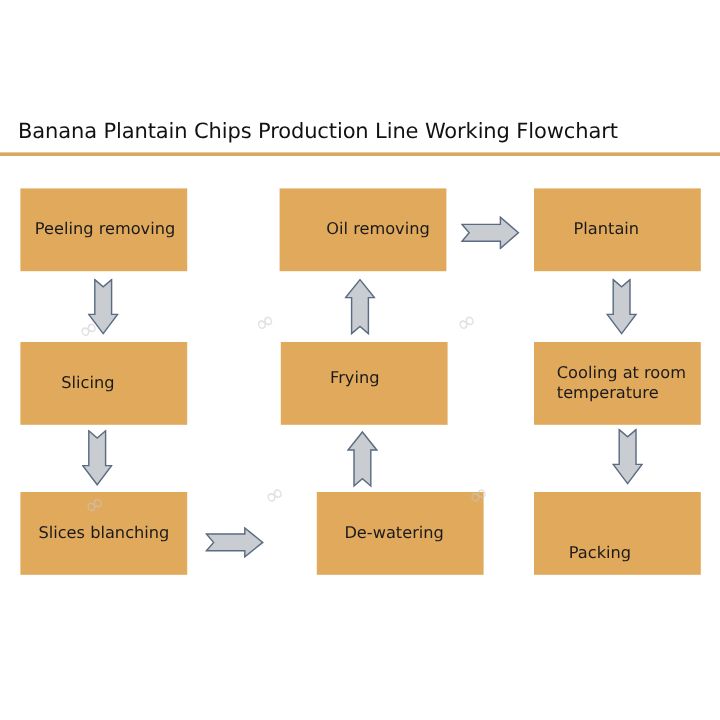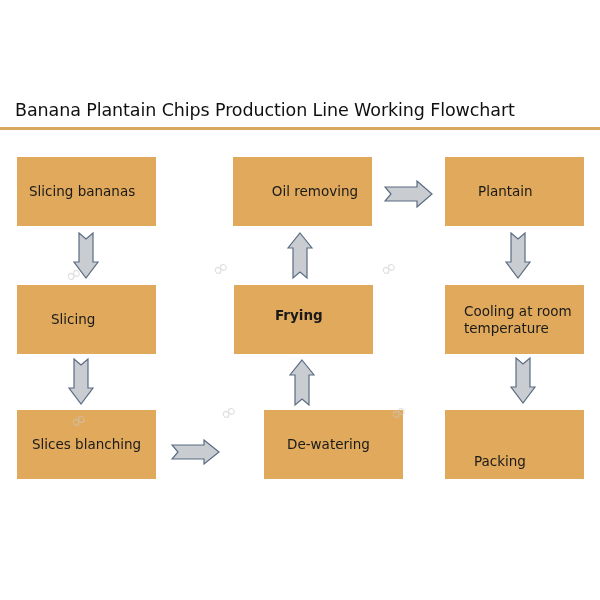--- a/index.html
+++ b/index.html
@@ -15,33 +15,33 @@
   .arrow { position: absolute; }
   .wm { position: absolute; color: rgba(200,200,200,0.55); font-size: 20px; transform: rotate(-30deg); }
 </style>
 </head>
 <body>
 
 <div class="title">Banana Plantain Chips Production Line Working Flowchart</div>
 <div class="rule"></div>
 
 <div class="box" style="left:17px;top:157px;padding-left:12px;">
-  <span>Slicing bananas</span>
+  <span>Peeling removing</span>
 </div>
 <div class="box" style="left:17px;top:285px;padding-left:34px;">
   <span>Slicing</span>
 </div>
 <div class="box" style="left:17px;top:410px;padding-left:15px;">
   <span>Slices blanching</span>
 </div>
 
 <div class="box" style="left:233px;top:157px;padding-left:25px;justify-content:center;">
   <span>Oil removing</span>
 </div>
-<div class="box" style="left:234px;top:285px;padding-left:41px;align-items:flex-start;padding-top:22px;font-weight:bold;">
+<div class="box" style="left:234px;top:285px;padding-left:41px;align-items:flex-start;padding-top:22px;">
   <span>Frying</span>
 </div>
 <div class="box" style="left:248px;top:410px;padding-left:23px;margin-left:16px;">
   <span>De-watering</span>
 </div>
 
 <div class="box" style="left:445px;top:157px;padding-left:33px;">
   <span>Plantain</span>
 </div>
 <div class="box" style="left:445px;top:285px;padding-left:19px;padding-right:4px;">

